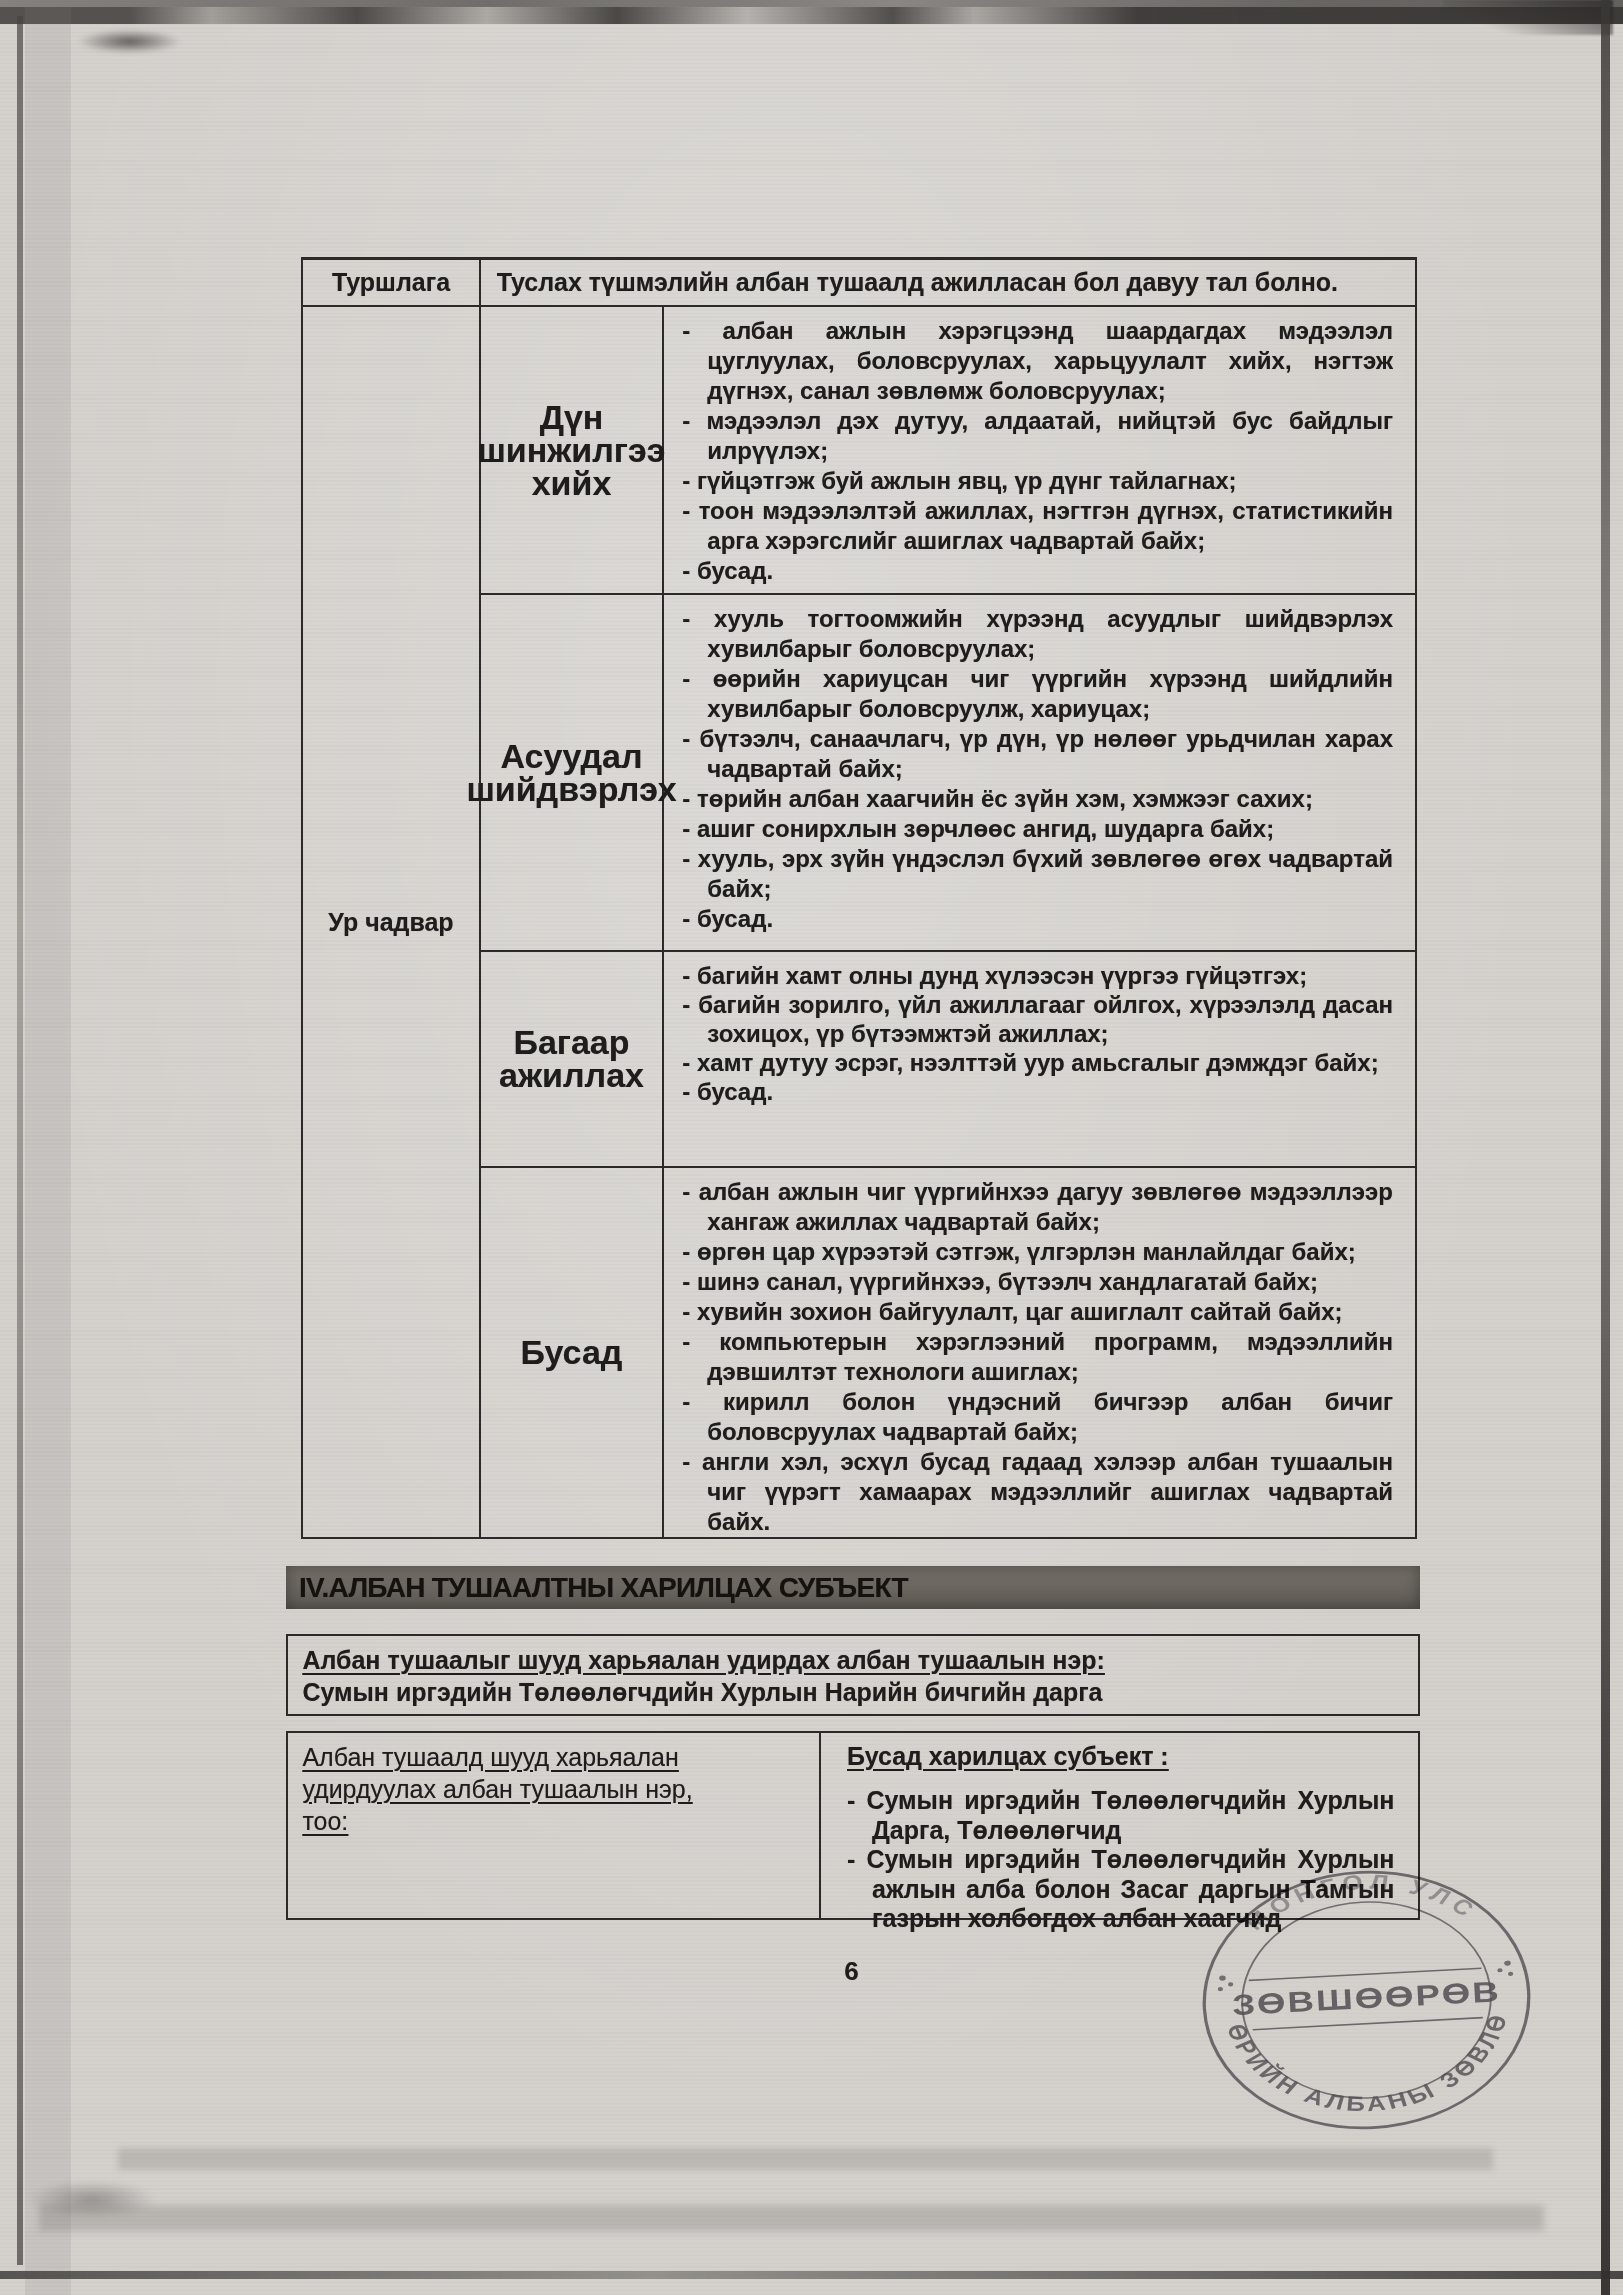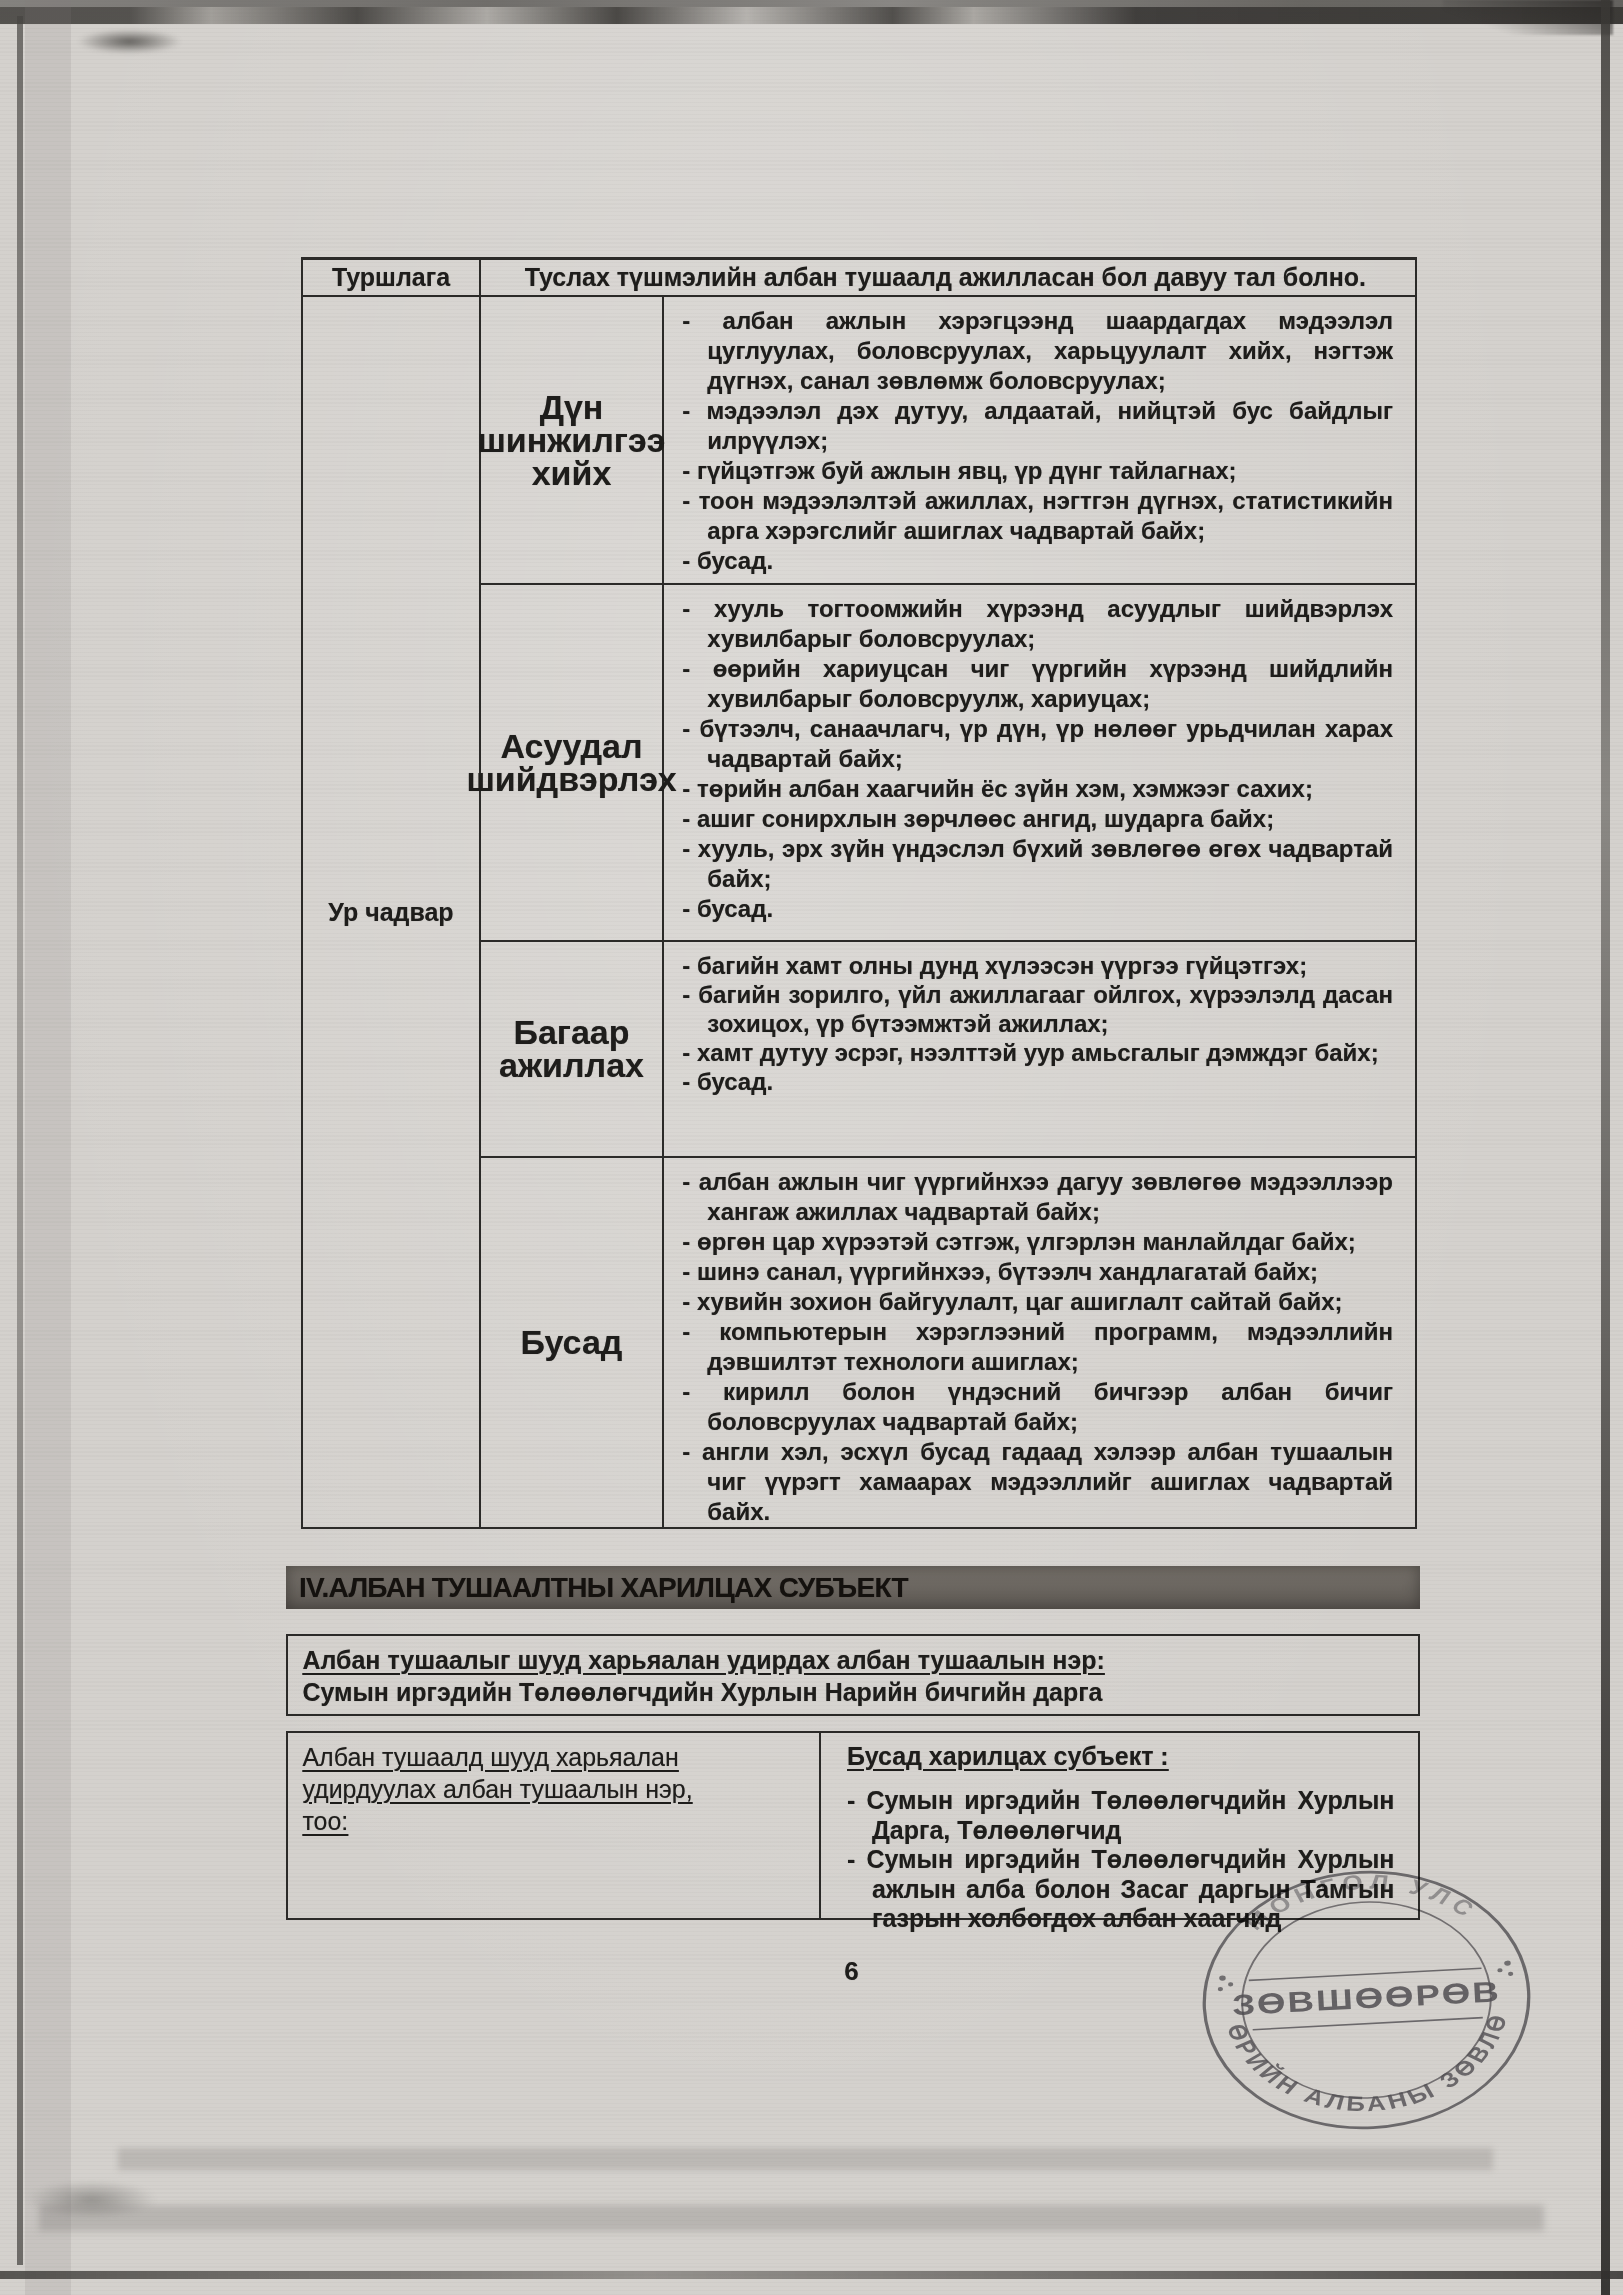--- a/index.html
+++ b/index.html
@@ -35,21 +35,21 @@
   .a-bottom{position:absolute;left:0;bottom:15.7px;width:100%;height:7.9px;filter:blur(0.7px);
     background:linear-gradient(90deg,rgba(55,53,50,.8),rgba(95,92,88,.55) 40%,rgba(50,48,46,.85));}
   .a-bstreak1{position:absolute;left:118px;top:2148px;width:1375px;height:22px;background:rgba(125,122,118,.28);filter:blur(3.3px);}
   .a-bstreak2{position:absolute;left:39px;top:2205px;width:1505px;height:26px;background:rgba(118,115,111,.3);filter:blur(3.9px);}
   .a-bl{position:absolute;left:26px;top:2180px;width:131px;height:39px;filter:blur(2.6px);
     background:radial-gradient(ellipse,rgba(90,88,85,.5),transparent 70%);}
 
   
   .tbl{position:absolute;left:301px;top:257px;width:1116px;
     border:2.6px solid #2b2a28;border-top-width:3.9px;}
-  .r1{display:flex;height:37px;border-bottom:2.6px solid #2b2a28;gap:28px;}
+  .r1{display:flex;height:47px;border-bottom:2.6px solid #2b2a28;}
   .cA{width:178px;border-right:2px solid #2b2a28;display:flex;align-items:center;justify-content:center;
     font-size:25px;font-weight:700;}
   .cB{flex:1;display:flex;align-items:center;padding-left:15.7px;font-size:25px;font-weight:700;}
   .r2{display:flex;}
   .colA{width:178px;border-right:2px solid #2b2a28;display:flex;align-items:center;justify-content:center;
     font-size:25px;font-weight:700;text-align:center;}
   .colRest{flex:1;display:flex;flex-direction:column;}
   .subrow{display:flex;border-bottom:2px solid #2b2a28;}
   .subrow:last-child{border-bottom:none;}
   .lbl{width:183px;border-right:2px solid #2b2a28;display:flex;align-items:center;justify-content:center;

